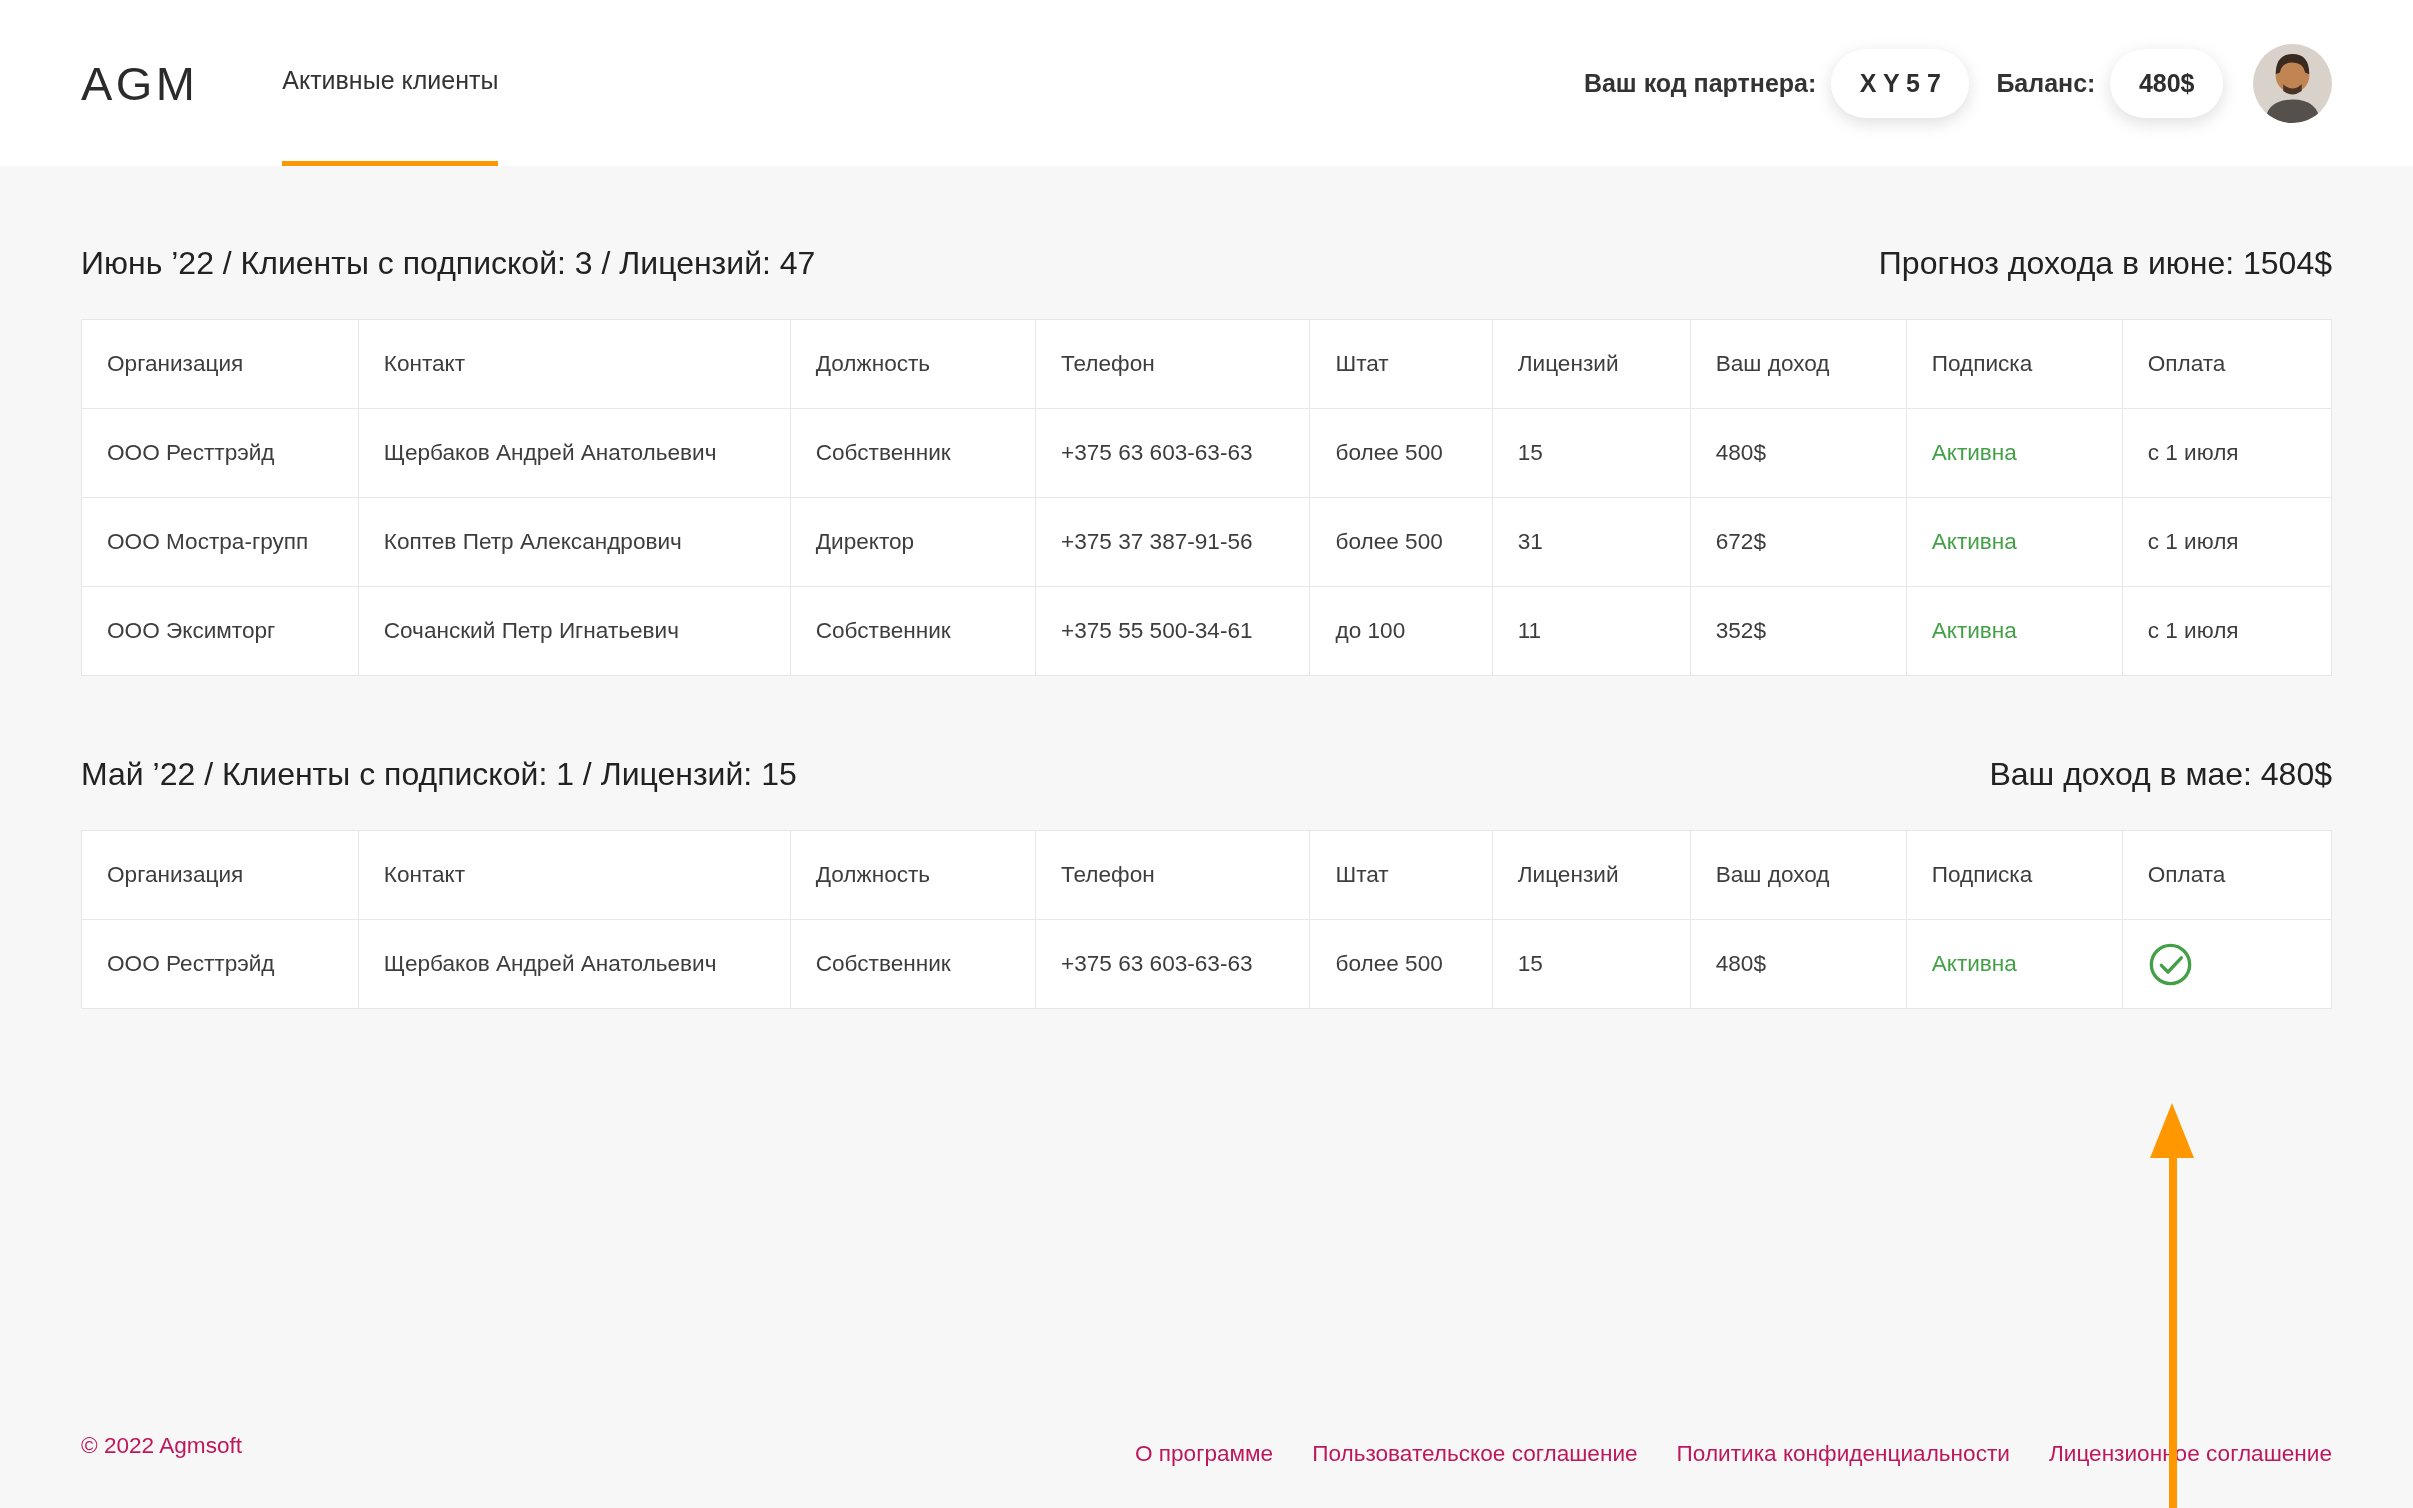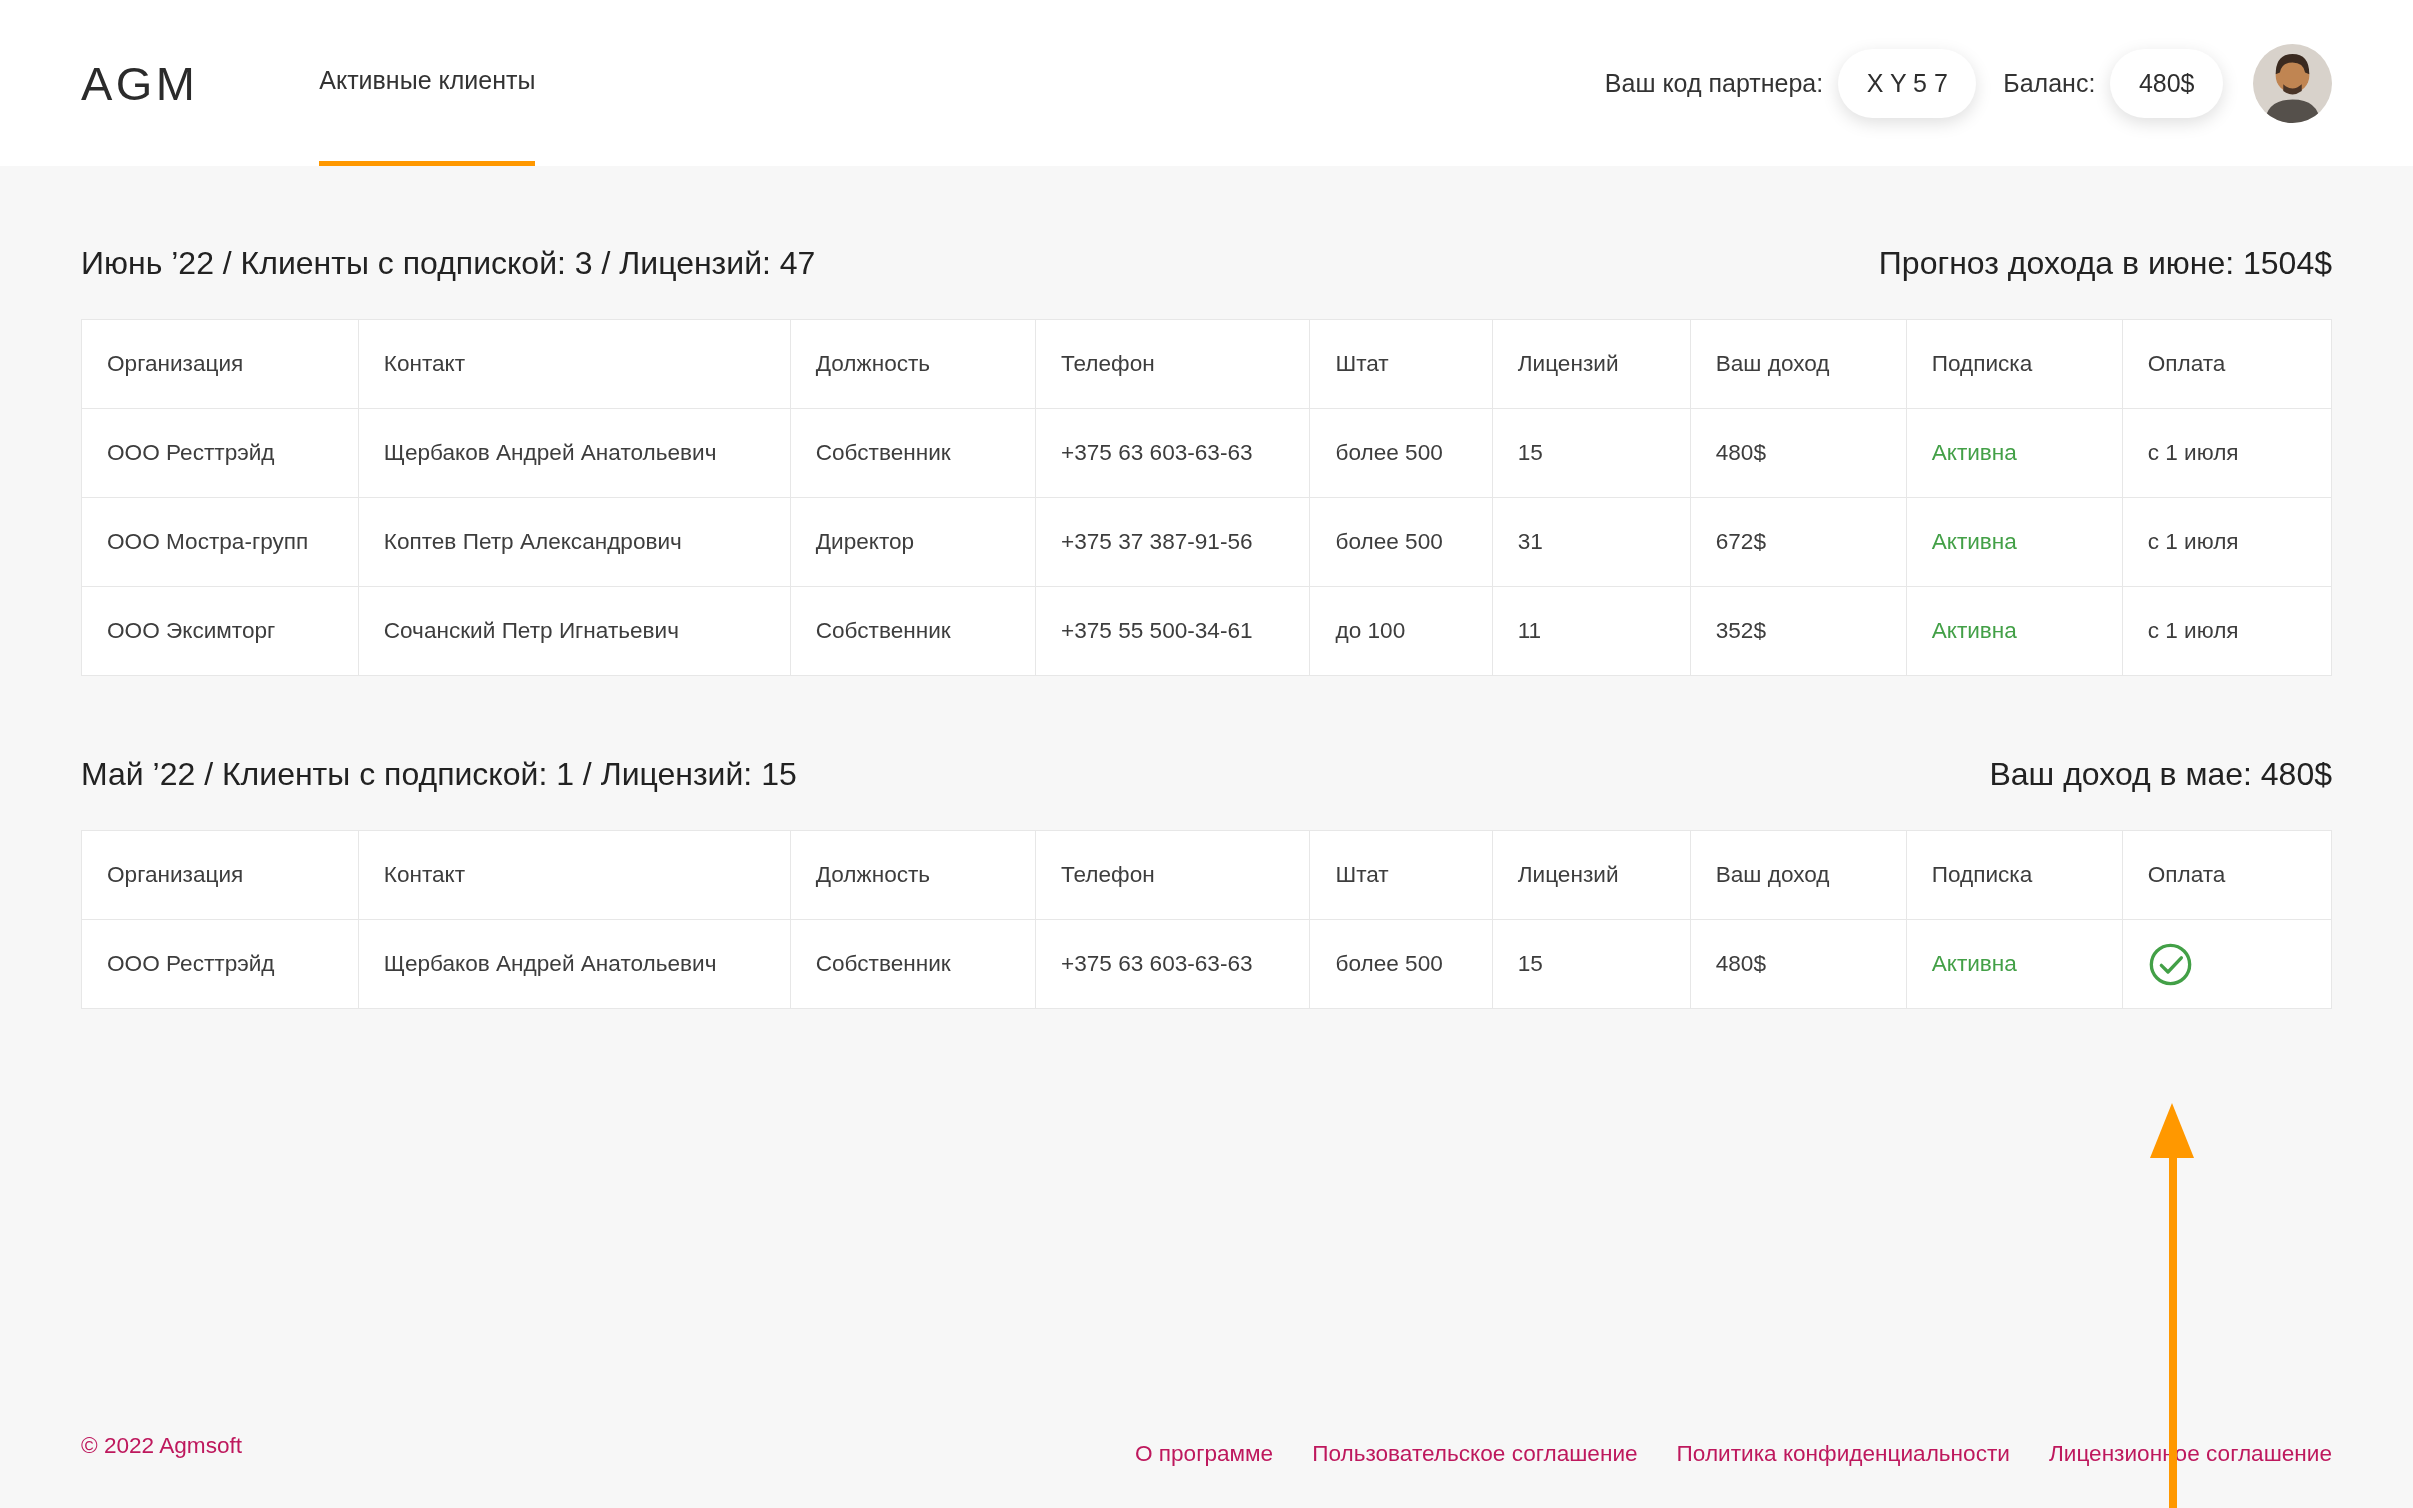--- a/index.html
+++ b/index.html
@@ -19,21 +19,20 @@
     overflow:hidden;
   }
 
   
   .header{
     height:166px;
     background:#FFFFFF;
     display:flex;
     align-items:center;
     padding:0 81px;
-    gap:37px;
   }
   .logo{
     font-size:47px;
     letter-spacing:3.4px;
     color:#2B2B2B;
     font-weight:400;
     margin-right:84px;
   }
   .tabs{
     display:flex;
@@ -49,20 +48,21 @@
     border-bottom:5px solid transparent;
     margin-right:80px;
   }
   .tab.active{
     border-bottom-color:var(--orange);
   }
   .header-right{
     margin-left:auto;
     display:flex;
     align-items:center;
+    font-weight:bold;
   }
   .header-label{
     font-size:25px;
     color:#333333;
   }
   .pill{
     background:#FFFFFF;
     border-radius:37px;
     height:69px;
     display:flex;

